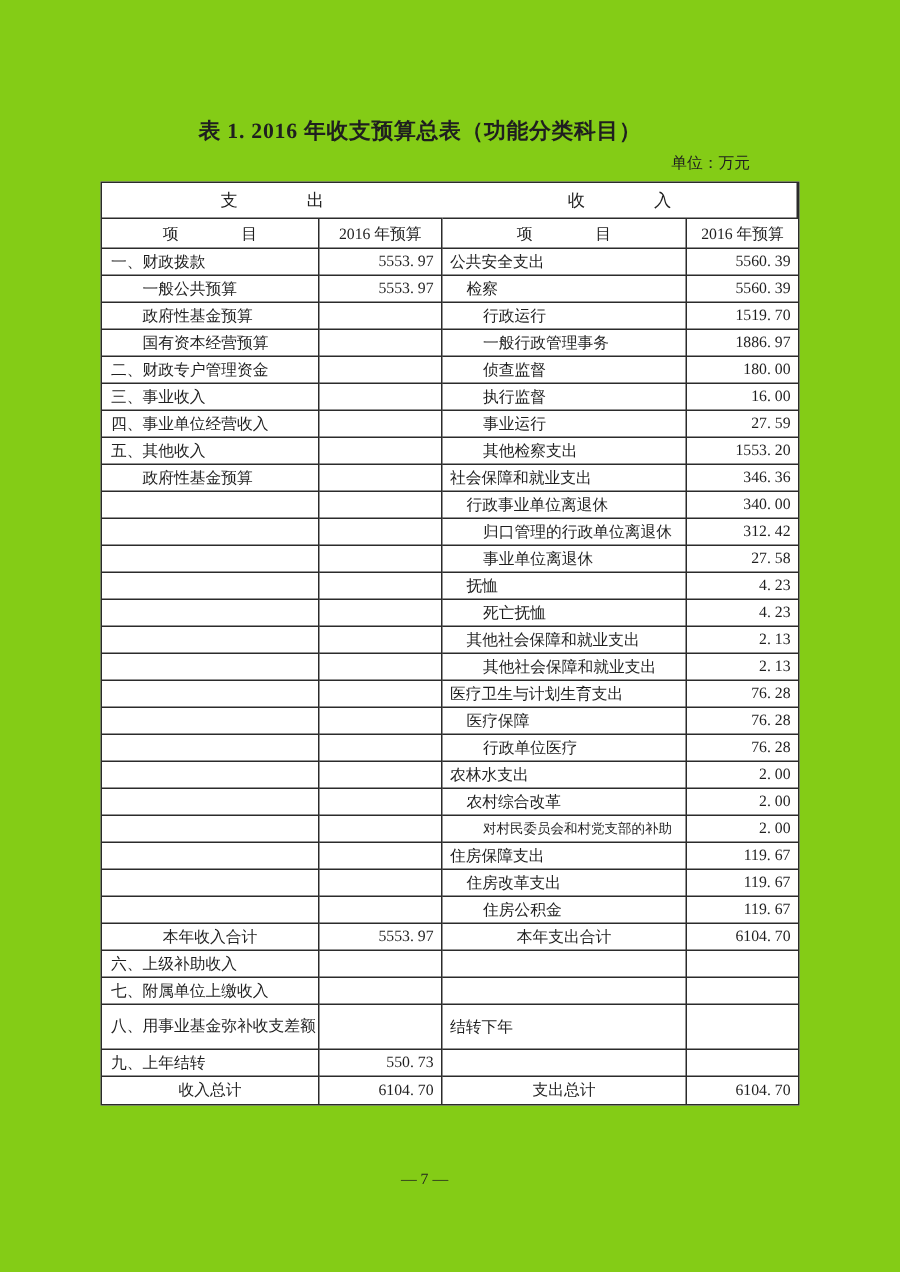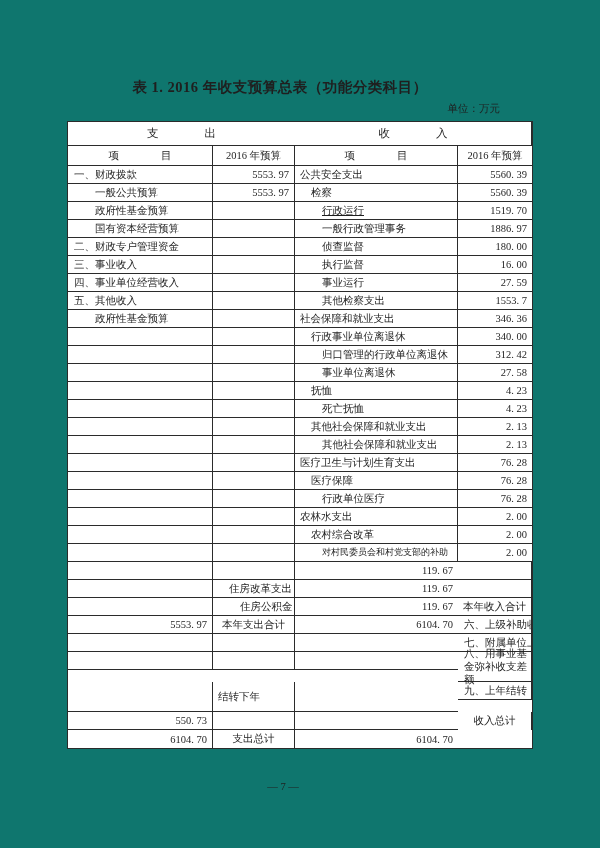--- a/index.html
+++ b/index.html
@@ -4,21 +4,21 @@
 <style>
   html, body { margin: 0; padding: 0; }
   body {
     width: 600px; height: 848px;
     background: #ffffff;
     font-family: "Liberation Serif", "DejaVu Serif", serif;
     color: #1f1f1f;
     position: relative;
     overflow: hidden;
   }
-  .page { position: absolute; inset: 0; background: #0f766e; }
+  .page { position: absolute; inset: 0; background: #84cc16; }
 
   .doc-title {
     position: absolute;
     top: 78px; left: 280px;
     transform: translateX(-50%);
     white-space: nowrap;
     font-size: 14.5px;
     font-weight: bold;
     letter-spacing: 0.5px;
   }
@@ -103,42 +103,42 @@
     <div class="cell item" style="padding-left: 6px;">一、财政拨款</div>
         <div class="cell val">5553. 97</div>
         <div class="cell item" style="padding-left: 5px;">公共安全支出</div>
         <div class="cell val last-col">5560. 39</div>
         <div class="cell item" style="padding-left: 27px;">一般公共预算</div>
         <div class="cell val">5553. 97</div>
         <div class="cell item" style="padding-left: 16px;">检察</div>
         <div class="cell val last-col">5560. 39</div>
         <div class="cell item" style="padding-left: 27px;">政府性基金预算</div>
         <div class="cell val"></div>
-        <div class="cell item" style="padding-left: 27px; text-decoration: underline;">行政运行</div>
+        <div class="cell item" style="padding-left: 27px;">行政运行</div>
         <div class="cell val last-col">1519. 70</div>
         <div class="cell item" style="padding-left: 27px;">国有资本经营预算</div>
         <div class="cell val"></div>
         <div class="cell item" style="padding-left: 27px;">一般行政管理事务</div>
         <div class="cell val last-col">1886. 97</div>
         <div class="cell item" style="padding-left: 6px;">二、财政专户管理资金</div>
         <div class="cell val"></div>
         <div class="cell item" style="padding-left: 27px;">侦查监督</div>
         <div class="cell val last-col">180. 00</div>
         <div class="cell item" style="padding-left: 6px;">三、事业收入</div>
         <div class="cell val"></div>
         <div class="cell item" style="padding-left: 27px;">执行监督</div>
         <div class="cell val last-col">16. 00</div>
         <div class="cell item" style="padding-left: 6px;">四、事业单位经营收入</div>
         <div class="cell val"></div>
         <div class="cell item" style="padding-left: 27px;">事业运行</div>
         <div class="cell val last-col">27. 59</div>
         <div class="cell item" style="padding-left: 6px;">五、其他收入</div>
         <div class="cell val"></div>
         <div class="cell item" style="padding-left: 27px;">其他检察支出</div>
-        <div class="cell val last-col">1553. 7</div>
+        <div class="cell val last-col">1553. 20</div>
         <div class="cell item" style="padding-left: 27px;">政府性基金预算</div>
         <div class="cell val"></div>
         <div class="cell item" style="padding-left: 5px;">社会保障和就业支出</div>
         <div class="cell val last-col">346. 36</div>
         <div class="cell item" style="padding-left: 6px;"></div>
         <div class="cell val"></div>
         <div class="cell item" style="padding-left: 16px;">行政事业单位离退休</div>
         <div class="cell val last-col">340. 00</div>
         <div class="cell item" style="padding-left: 6px;"></div>
         <div class="cell val"></div>
@@ -183,20 +183,21 @@
         <div class="cell item" style="padding-left: 6px;"></div>
         <div class="cell val"></div>
         <div class="cell item" style="padding-left: 16px;">农村综合改革</div>
         <div class="cell val last-col">2. 00</div>
         <div class="cell item" style="padding-left: 6px;"></div>
         <div class="cell val"></div>
         <div class="cell item small" style="padding-left: 27px;">对村民委员会和村党支部的补助</div>
         <div class="cell val last-col">2. 00</div>
         <div class="cell item" style="padding-left: 6px;"></div>
         <div class="cell val"></div>
+        <div class="cell item" style="padding-left: 5px;">住房保障支出</div>
         <div class="cell val last-col">119. 67</div>
         <div class="cell item" style="padding-left: 6px;"></div>
         <div class="cell val"></div>
         <div class="cell item" style="padding-left: 16px;">住房改革支出</div>
         <div class="cell val last-col">119. 67</div>
         <div class="cell item" style="padding-left: 6px;"></div>
         <div class="cell val"></div>
         <div class="cell item" style="padding-left: 27px;">住房公积金</div>
         <div class="cell val last-col">119. 67</div>
         <div class="cell item center">本年收入合计</div>

